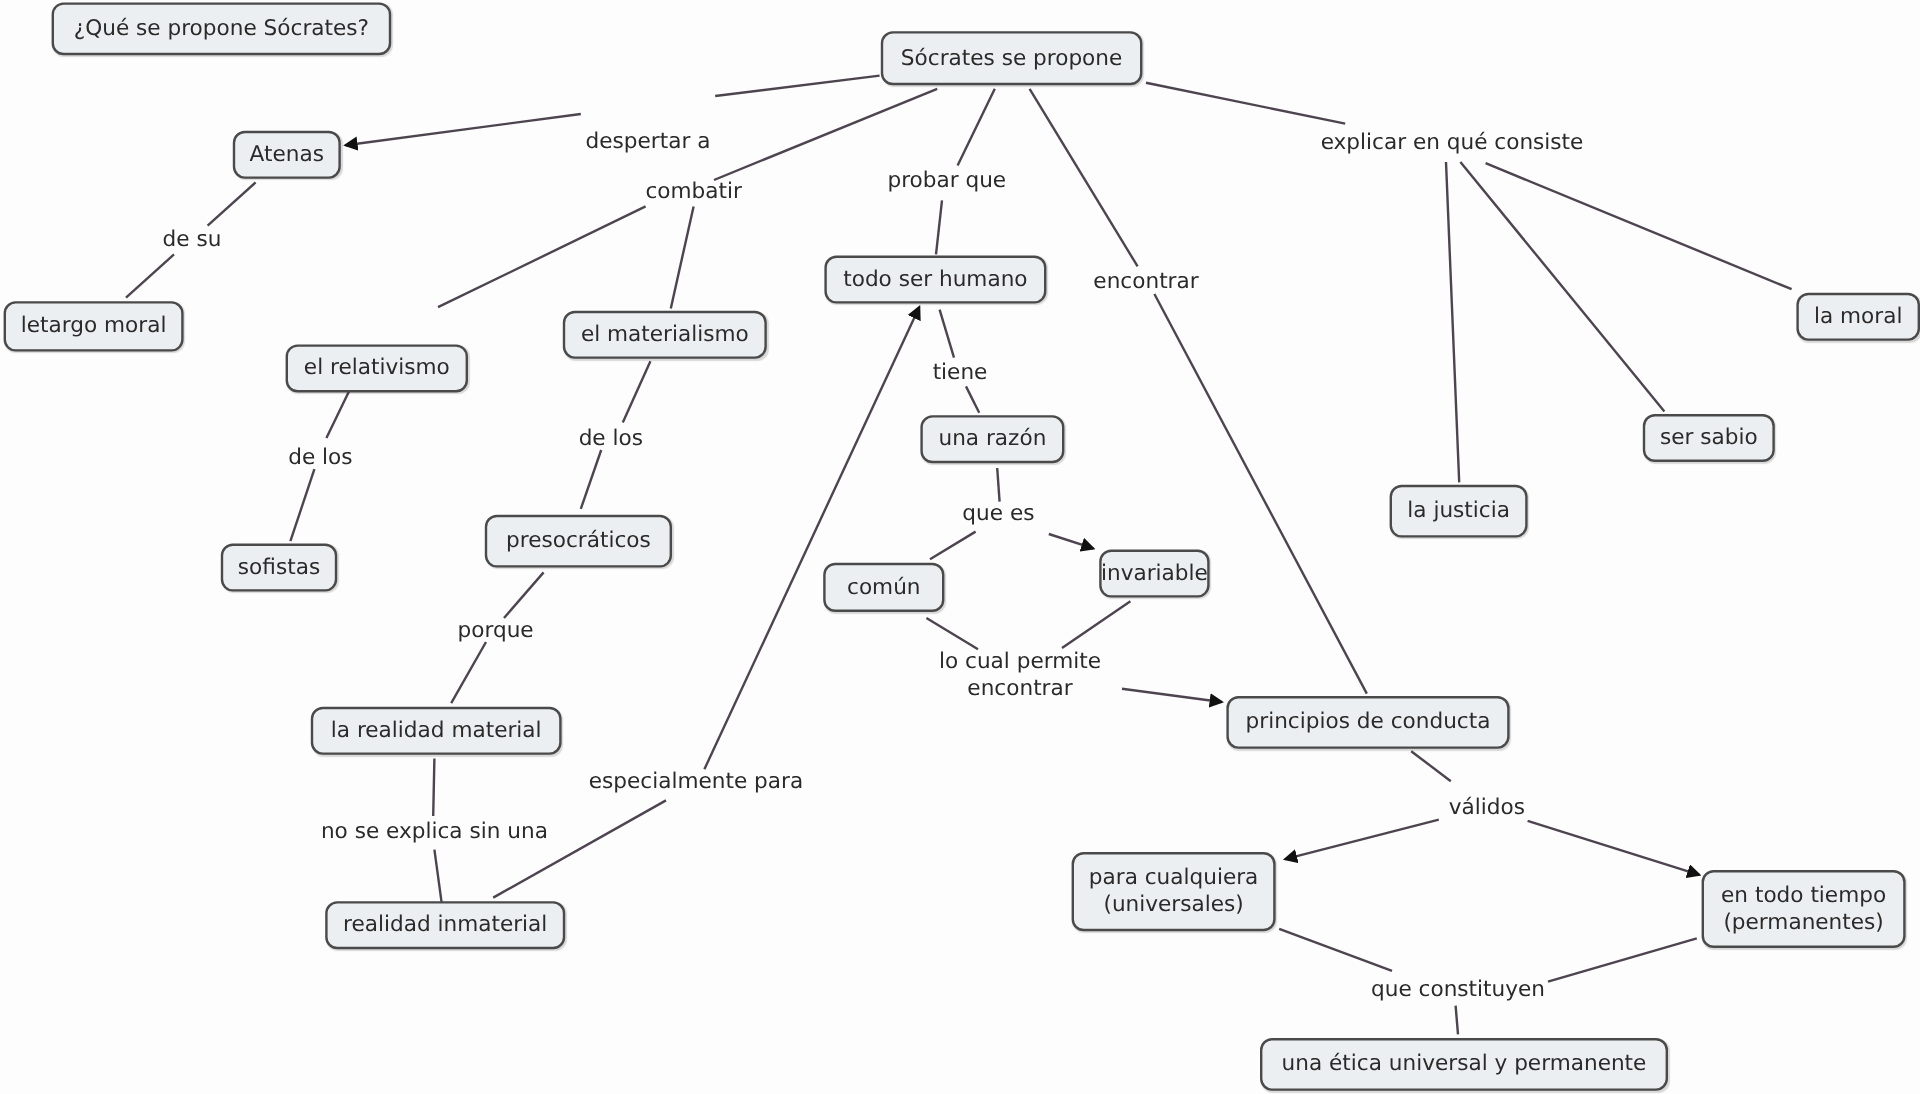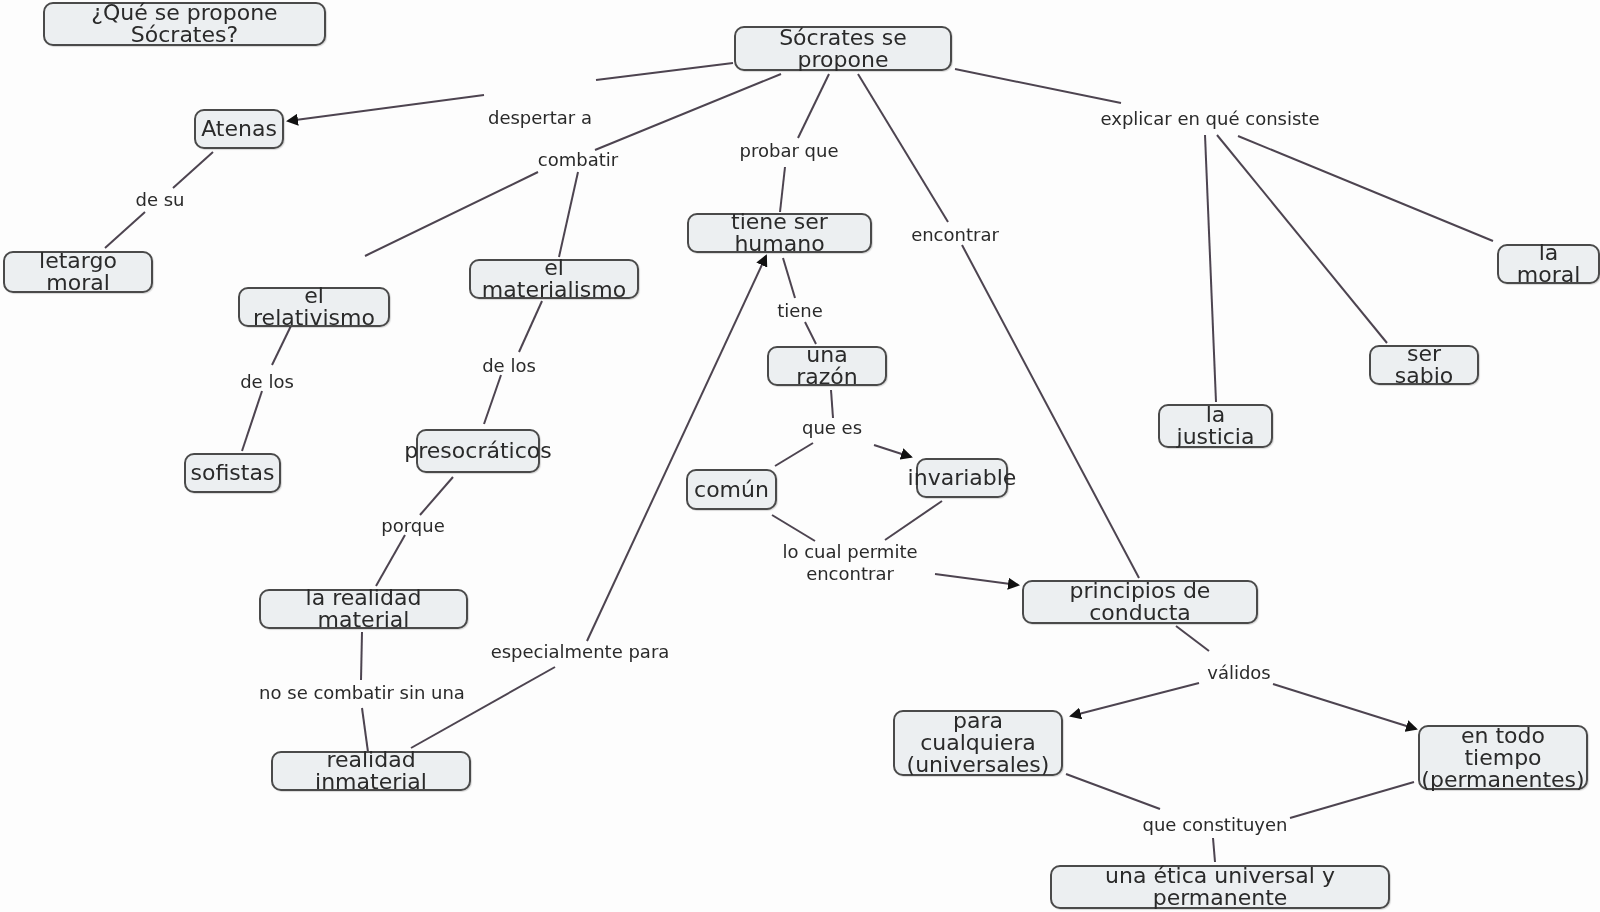--- a/index.html
+++ b/index.html
@@ -1,21 +1,21 @@
 <!DOCTYPE html>
 <html><head>
 <meta charset="utf-8">
 <style>
   html, body { margin: 0; padding: 0; }
   body { width: 1600px; height: 912px; background: #fdfdfd; position: relative; overflow: hidden;
          font-family: "DejaVu Sans", sans-serif; color: #2a2a2a; }
   svg#links { position: absolute; left: 0; top: 0; width: 1600px; height: 912px; }
   .node { position: absolute; background: #eceff1; border: 2px solid #4a4a4a; border-radius: 10px;
           box-sizing: border-box; display: flex; align-items: center; justify-content: center;
-          text-align: center; font-size: 22px; line-height: 22px; padding: 0 12px; white-space: pre-line;
+          text-align: center; font-size: 18px; line-height: 22px; padding: 0 12px; white-space: pre-line;
           box-shadow: 1px 1px 1px rgba(0,0,0,0.15); }
   .lbl { position: absolute; font-size: 18px; line-height: 22px; text-align: center; white-space: pre-line;
          background: transparent; }
 </style>
 </head>
 <body>
 
 <svg id="links">
   <defs>
     <marker id="arr" markerWidth="12" markerHeight="12" refX="10" refY="6" orient="auto" markerUnits="userSpaceOnUse">
@@ -81,44 +81,44 @@
   </g>
 </svg>
 
 <div class="node" style="left:43px;top:2px;width:283px;height:44px;">¿Qué se propone Sócrates?</div>
 <div class="node" style="left:734px;top:26px;width:218px;height:45px;">Sócrates se propone</div>
 <div class="node" style="left:194px;top:109px;width:90px;height:40px;">Atenas</div>
 <div class="node" style="left:3px;top:251px;width:150px;height:42px;">letargo moral</div>
 <div class="node" style="left:238px;top:259px;width:152px;height:40px;margin-top:28px;">el relativismo</div>
 <div class="node" style="left:469px;top:259px;width:170px;height:40px;">el materialismo</div>
 <div class="node" style="left:184px;top:453px;width:97px;height:40px;">sofistas</div>
-<div class="node" style="left:416px;top:429px;width:124px;height:44px;">presocráticos</div>
+<div class="node" style="left:404px;top:429px;width:156px;height:44px;">presocráticos</div>
 <div class="node" style="left:259px;top:589px;width:209px;height:40px;text-align:center;">la realidad material</div>
 <div class="node" style="left:271px;top:751px;width:200px;height:40px;">realidad inmaterial</div>
-<div class="node" style="left:687px;top:213px;width:185px;height:40px;">tiene ser humano</div>
+<div class="node" style="left:687px;top:213px;width:185px;height:40px;">todo ser humano</div>
 <div class="node" style="left:767px;top:346px;width:120px;height:40px;">una razón</div>
-<div class="node" style="left:686px;top:469px;width:91px;height:41px;">común</div>
+<div class="node" style="left:686px;top:469px;width:101px;height:41px;">común</div>
 <div class="node" style="left:916px;top:458px;width:92px;height:40px;">invariable</div>
 <div class="node" style="left:1022px;top:580px;width:236px;height:44px;">principios de conducta</div>
 <div class="node" style="left:893px;top:710px;width:170px;height:66px;">para cualquiera
 (universales)</div>
 <div class="node" style="left:1418px;top:725px;width:170px;height:65px;">en todo tiempo
 (permanentes)</div>
 <div class="node" style="left:1050px;top:865px;width:340px;height:44px;">una ética universal y permanente</div>
 <div class="node" style="left:1497px;top:244px;width:103px;height:40px;">la moral</div>
 <div class="node" style="left:1369px;top:345px;width:110px;height:40px;">ser sabio</div>
 <div class="node" style="left:1158px;top:404px;width:115px;height:44px;">la justicia</div>
 
 <div class="lbl" style="left:484px;top:76px;width:112px;margin-top:31px;">despertar a</div>
 <div class="lbl" style="left:130px;top:189px;width:60px;">de su</div>
 <div class="lbl" style="left:533px;top:149px;width:90px;">combatir</div>
 <div class="lbl" style="left:236px;top:371px;width:62px;">de los</div>
 <div class="lbl" style="left:478px;top:355px;width:62px;">de los</div>
 <div class="lbl" style="left:373px;top:515px;width:80px;">porque</div>
-<div class="lbl" style="left:259px;top:682px;width:206px;">no se combatir sin una</div>
+<div class="lbl" style="left:259px;top:682px;width:206px;">no se explica sin una</div>
 <div class="lbl" style="left:488px;top:641px;width:184px;">especialmente para</div>
 <div class="lbl" style="left:734px;top:140px;width:110px;">probar que</div>
 <div class="lbl" style="left:770px;top:300px;width:60px;text-align:center;">tiene</div>
 <div class="lbl" style="left:795px;top:417px;width:74px;">que es</div>
 <div class="lbl" style="left:770px;top:541px;width:160px;">lo cual permite
 encontrar</div>
 <div class="lbl" style="left:905px;top:224px;width:100px;">encontrar</div>
 <div class="lbl" style="left:1199px;top:662px;width:80px;">válidos</div>
 <div class="lbl" style="left:1130px;top:814px;width:170px;">que constituyen</div>
 <div class="lbl" style="left:1090px;top:108px;width:240px;">explicar en qué consiste</div>

